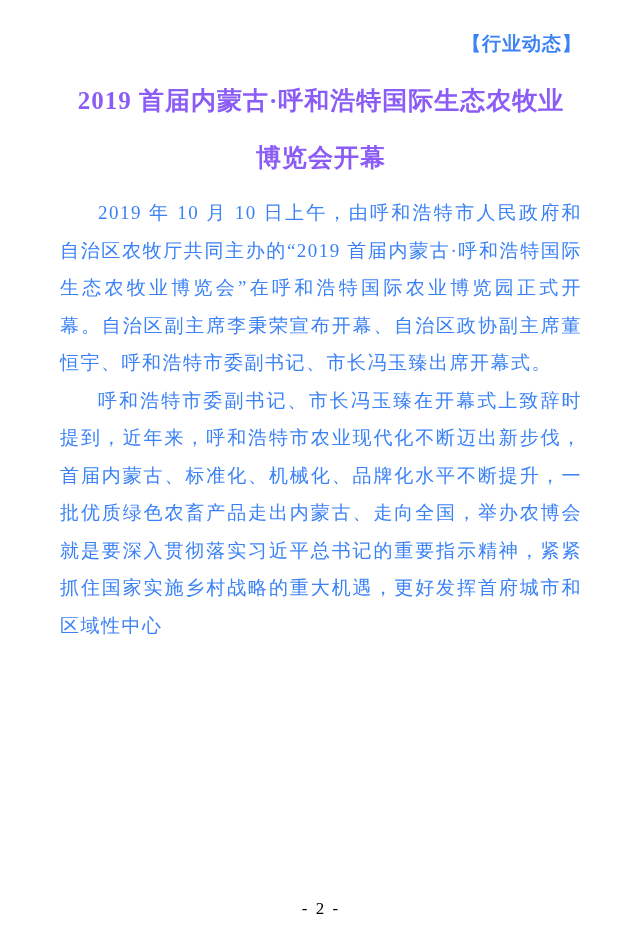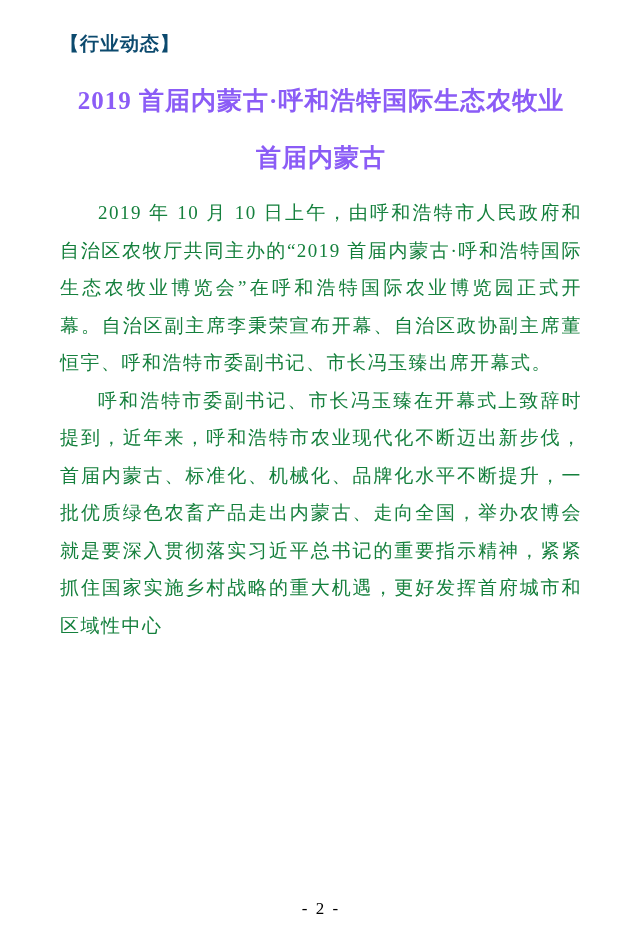--- a/index.html
+++ b/index.html
@@ -15,22 +15,23 @@
     box-sizing: border-box;
     padding: 30px 60px 0 60px;
     overflow: hidden;
     color: #000000;
   }
   .section-header {
     font-family: "DejaVu Sans", "Liberation Sans", sans-serif;
     font-weight: 700;
     font-size: 19px;
     line-height: 26px;
-    color: #0c4a6e;
+    color: #3b82f6;
     letter-spacing: 1px;
+    text-align: right;
   }
   .article-title {
     margin: 16px 0 0 0;
     text-align: center;
     font-family: "Liberation Serif", "DejaVu Serif", serif;
     font-weight: 700;
     font-size: 25px;
     color: #8b5cf6;
   }
   .title-line {
@@ -43,21 +44,21 @@
     margin-top: 8px;
   }
   .article-body p {
     margin: 0;
     font-family: "Liberation Serif", "DejaVu Serif", serif;
     font-size: 19px;
     line-height: 37.5px;
     letter-spacing: 1.5px;
     text-align: justify;
     text-indent: 2em;
-    color: #15803d;
+    color: #3b82f6;
   }
   .page-footer {
     position: absolute;
     left: 0;
     right: 0;
     bottom: 14px;
     text-align: center;
     font-family: "Liberation Serif", "DejaVu Serif", serif;
     font-size: 17px;
     letter-spacing: 2px;
@@ -66,21 +67,21 @@
 </style>
 </head>
 <body>
 
 <div class="page">
 
   <div class="section-header">【行业动态】</div>
 
   <h1 class="article-title">
     <span class="title-line">2019 首届内蒙古·呼和浩特国际生态农牧业</span>
-    <span class="title-line">首届内蒙古</span>
+    <span class="title-line">博览会开幕</span>
   </h1>
 
   <div class="article-body">
     <p>2019 年 10 月 10 日上午，由呼和浩特市人民政府和自治区农牧厅共同主办的“2019 首届内蒙古·呼和浩特国际生态农牧业博览会”在呼和浩特国际农业博览园正式开幕。自治区副主席李秉荣宣布开幕、自治区政协副主席董恒宇、呼和浩特市委副书记、市长冯玉臻出席开幕式。</p>
     <p>呼和浩特市委副书记、市长冯玉臻在开幕式上致辞时提到，近年来，呼和浩特市农业现代化不断迈出新步伐，首届内蒙古、标准化、机械化、品牌化水平不断提升，一批优质绿色农畜产品走出内蒙古、走向全国，举办农博会就是要深入贯彻落实习近平总书记的重要指示精神，紧紧抓住国家实施乡村战略的重大机遇，更好发挥首府城市和区域性中心</p>
   </div>
 
   <div class="page-footer">- 2 -</div>
 
 </div>

